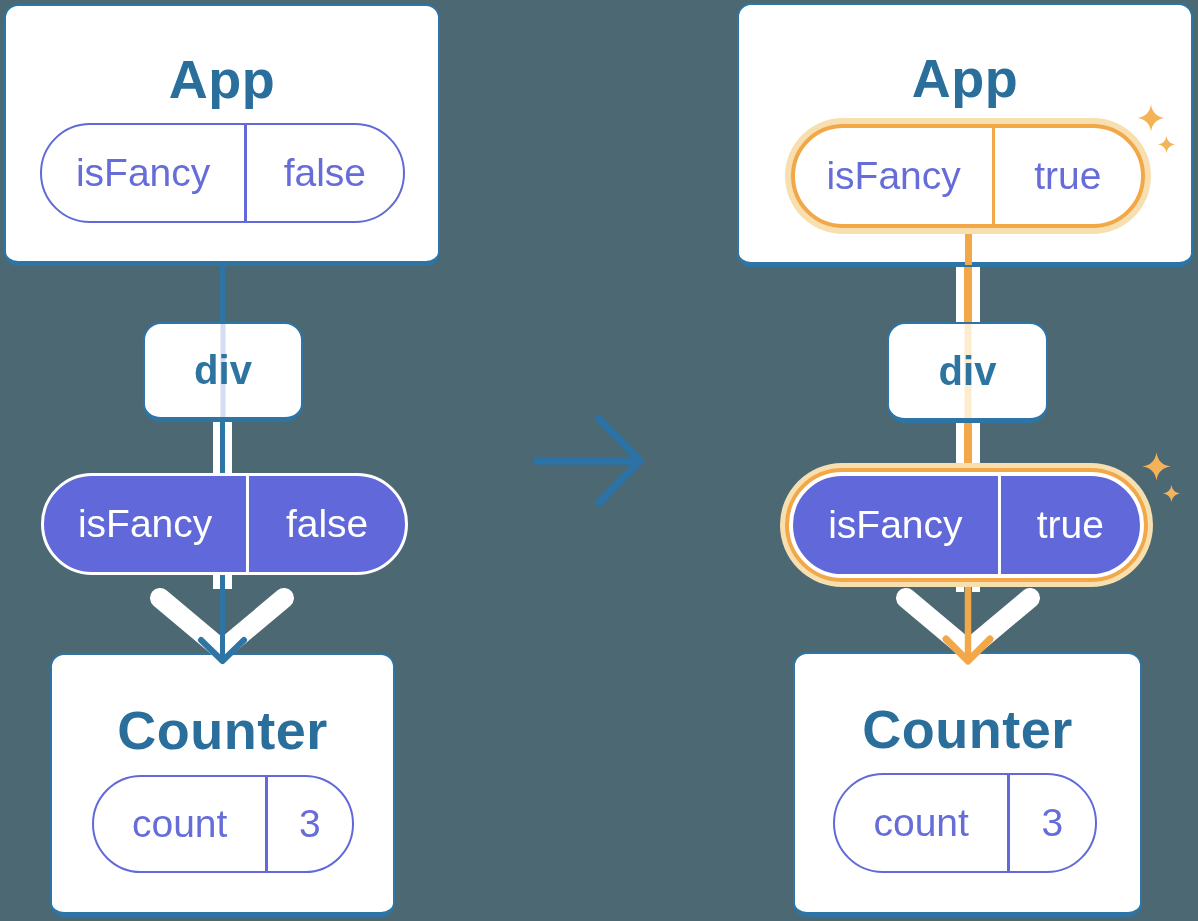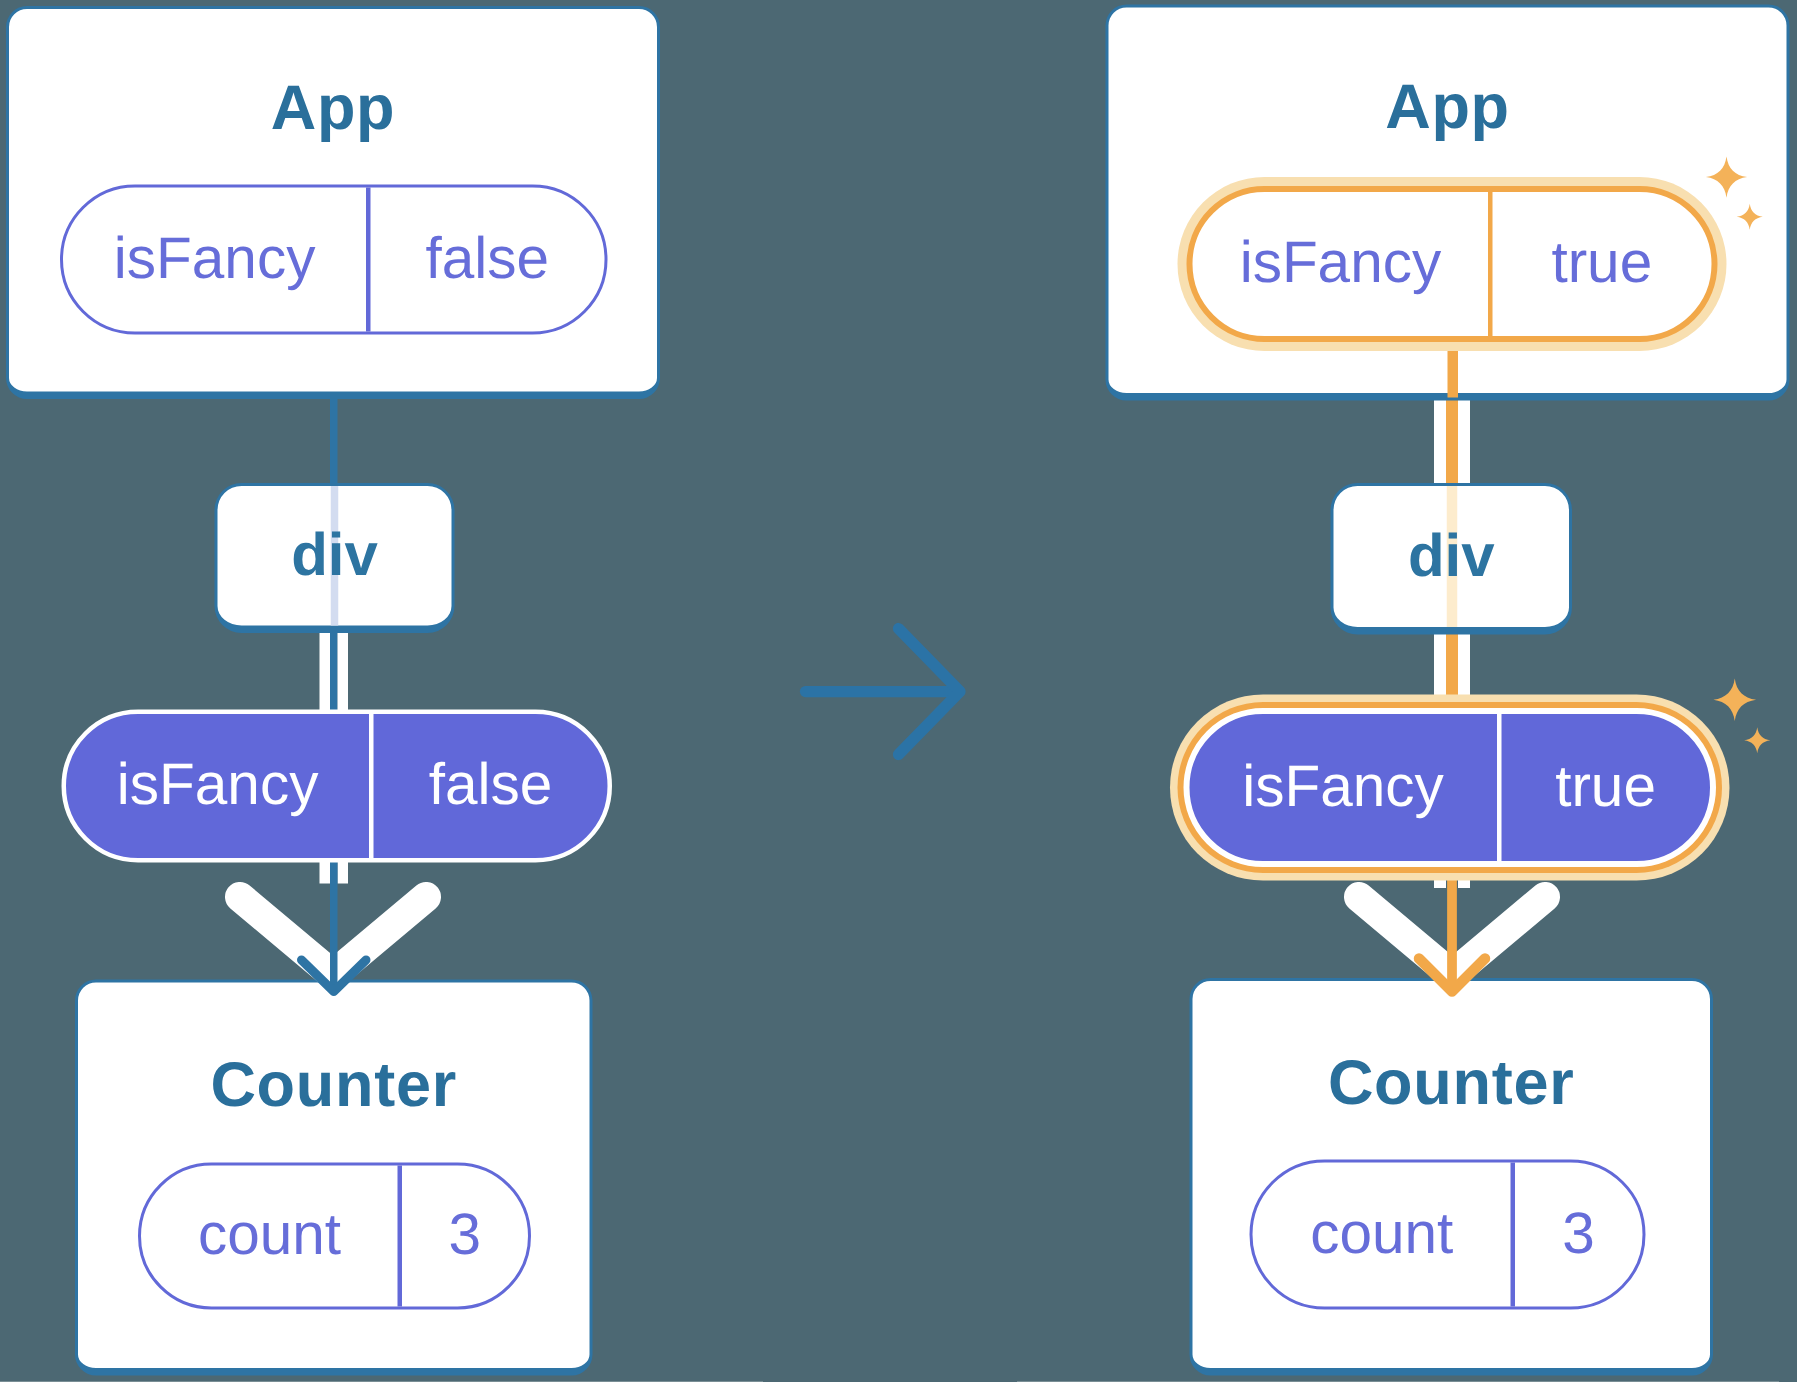--- a/index.html
+++ b/index.html
@@ -10,21 +10,21 @@
   }
   .abs { position:absolute; }
 
   
   .card {
     position:absolute; background:#ffffff;
     border:2px solid #2e74a4; border-bottom-width:5px;
     border-radius:14px; box-sizing:border-box;
   }
   .card-title {
-    text-align:center; font-size:42px; font-weight:700;
+    text-align:center; font-size:54px; font-weight:700;
     color:#2a6f9b; letter-spacing:0.5px;
   }
   .div-card { border-radius:18px; display:flex; align-items:center; justify-content:center; }
   .div-label { font-size:40px; font-weight:700; color:#2d74a1; position:relative; z-index:2; }
 
   
   .through-line { position:absolute; top:0; bottom:0; left:50%; transform:translateX(-50%); width:5px; z-index:1; }
   .through-blue   { background:#d3dcf0; }
   .through-orange { background:#fdeccd; width:7px; }
 

